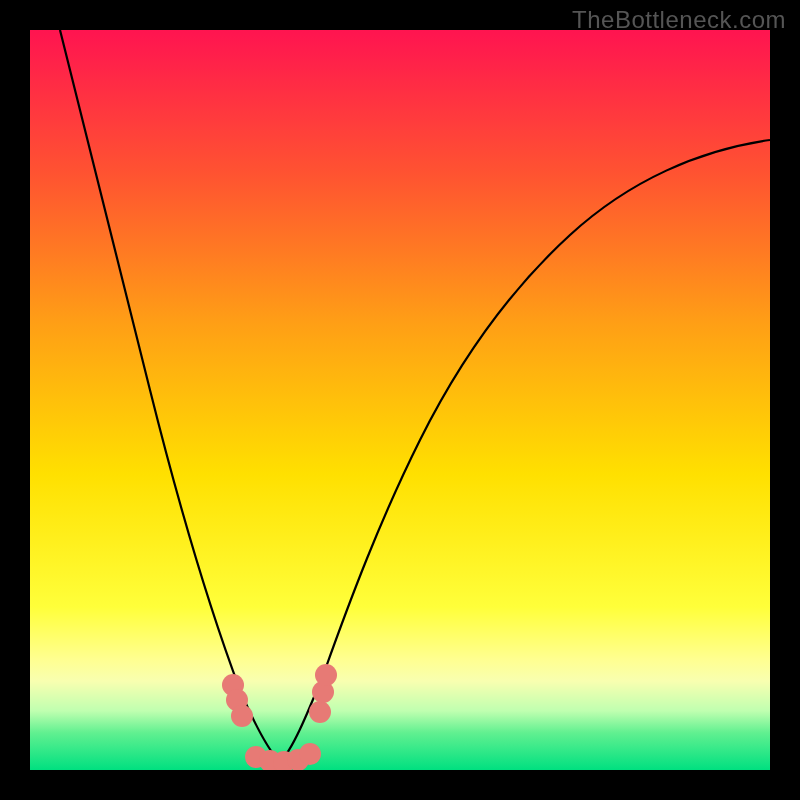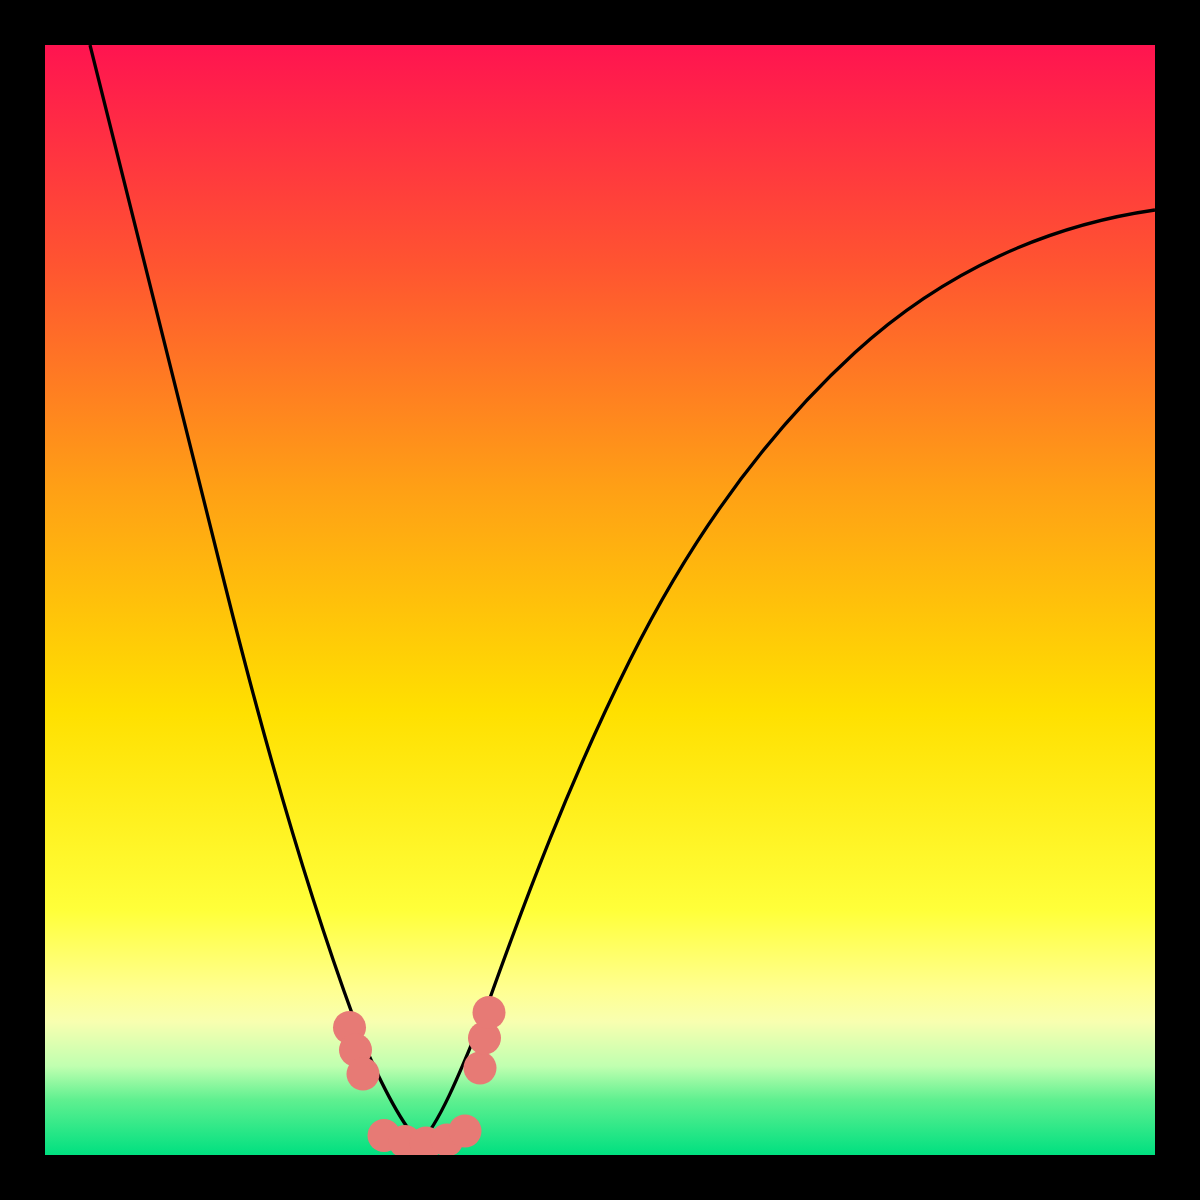--- a/index.html
+++ b/index.html
@@ -50,20 +50,21 @@
     inset: 0;
     width: 100%;
     height: 100%;
   }
 </style>
 </head>
 <body>
 
 <div class="frame">
 
+  <div class="watermark">TheBottleneck.com</div>
 
   <div class="plot-area">
     <svg class="curves" viewBox="0 0 740 740" preserveAspectRatio="none">
       <path d="M 30 0
                C 60 120, 90 240, 120 360
                C 150 480, 180 580, 210 660
                C 225 695, 238 720, 250 732" fill="none" stroke="#000" stroke-width="2.2"></path>
       <path d="M 250 732
                C 262 720, 275 690, 295 640
                C 320 570, 350 490, 390 410

